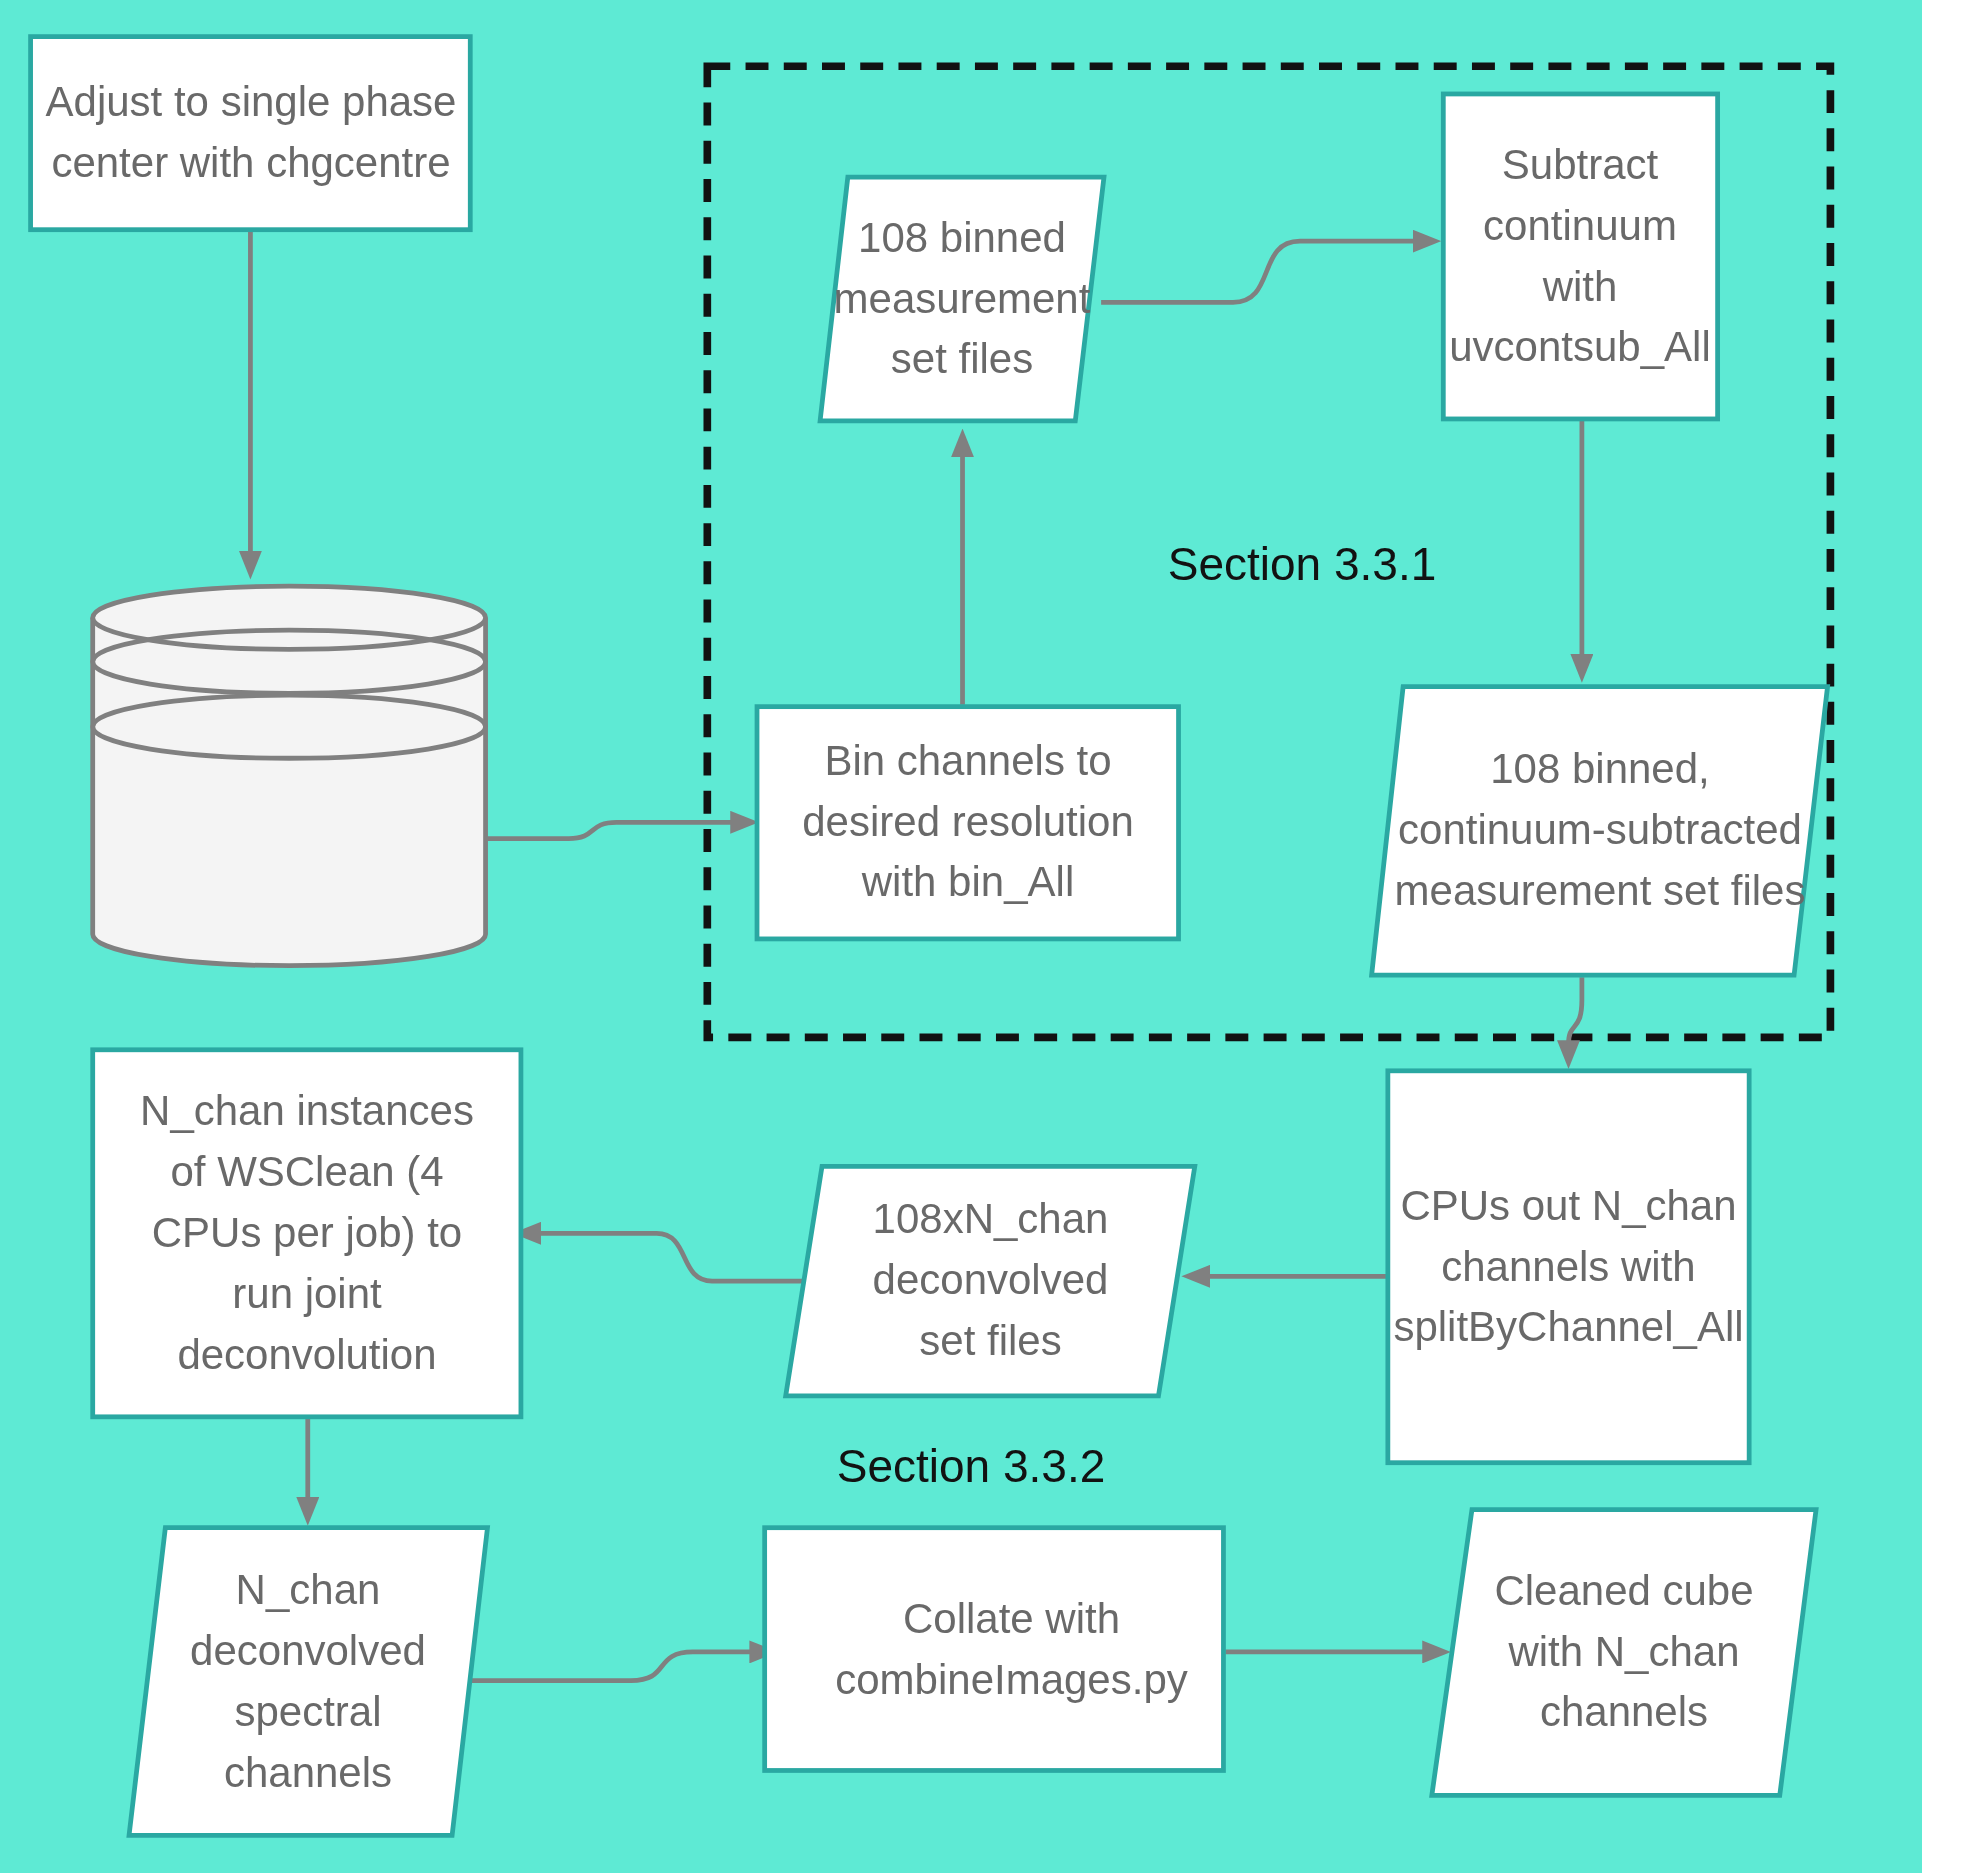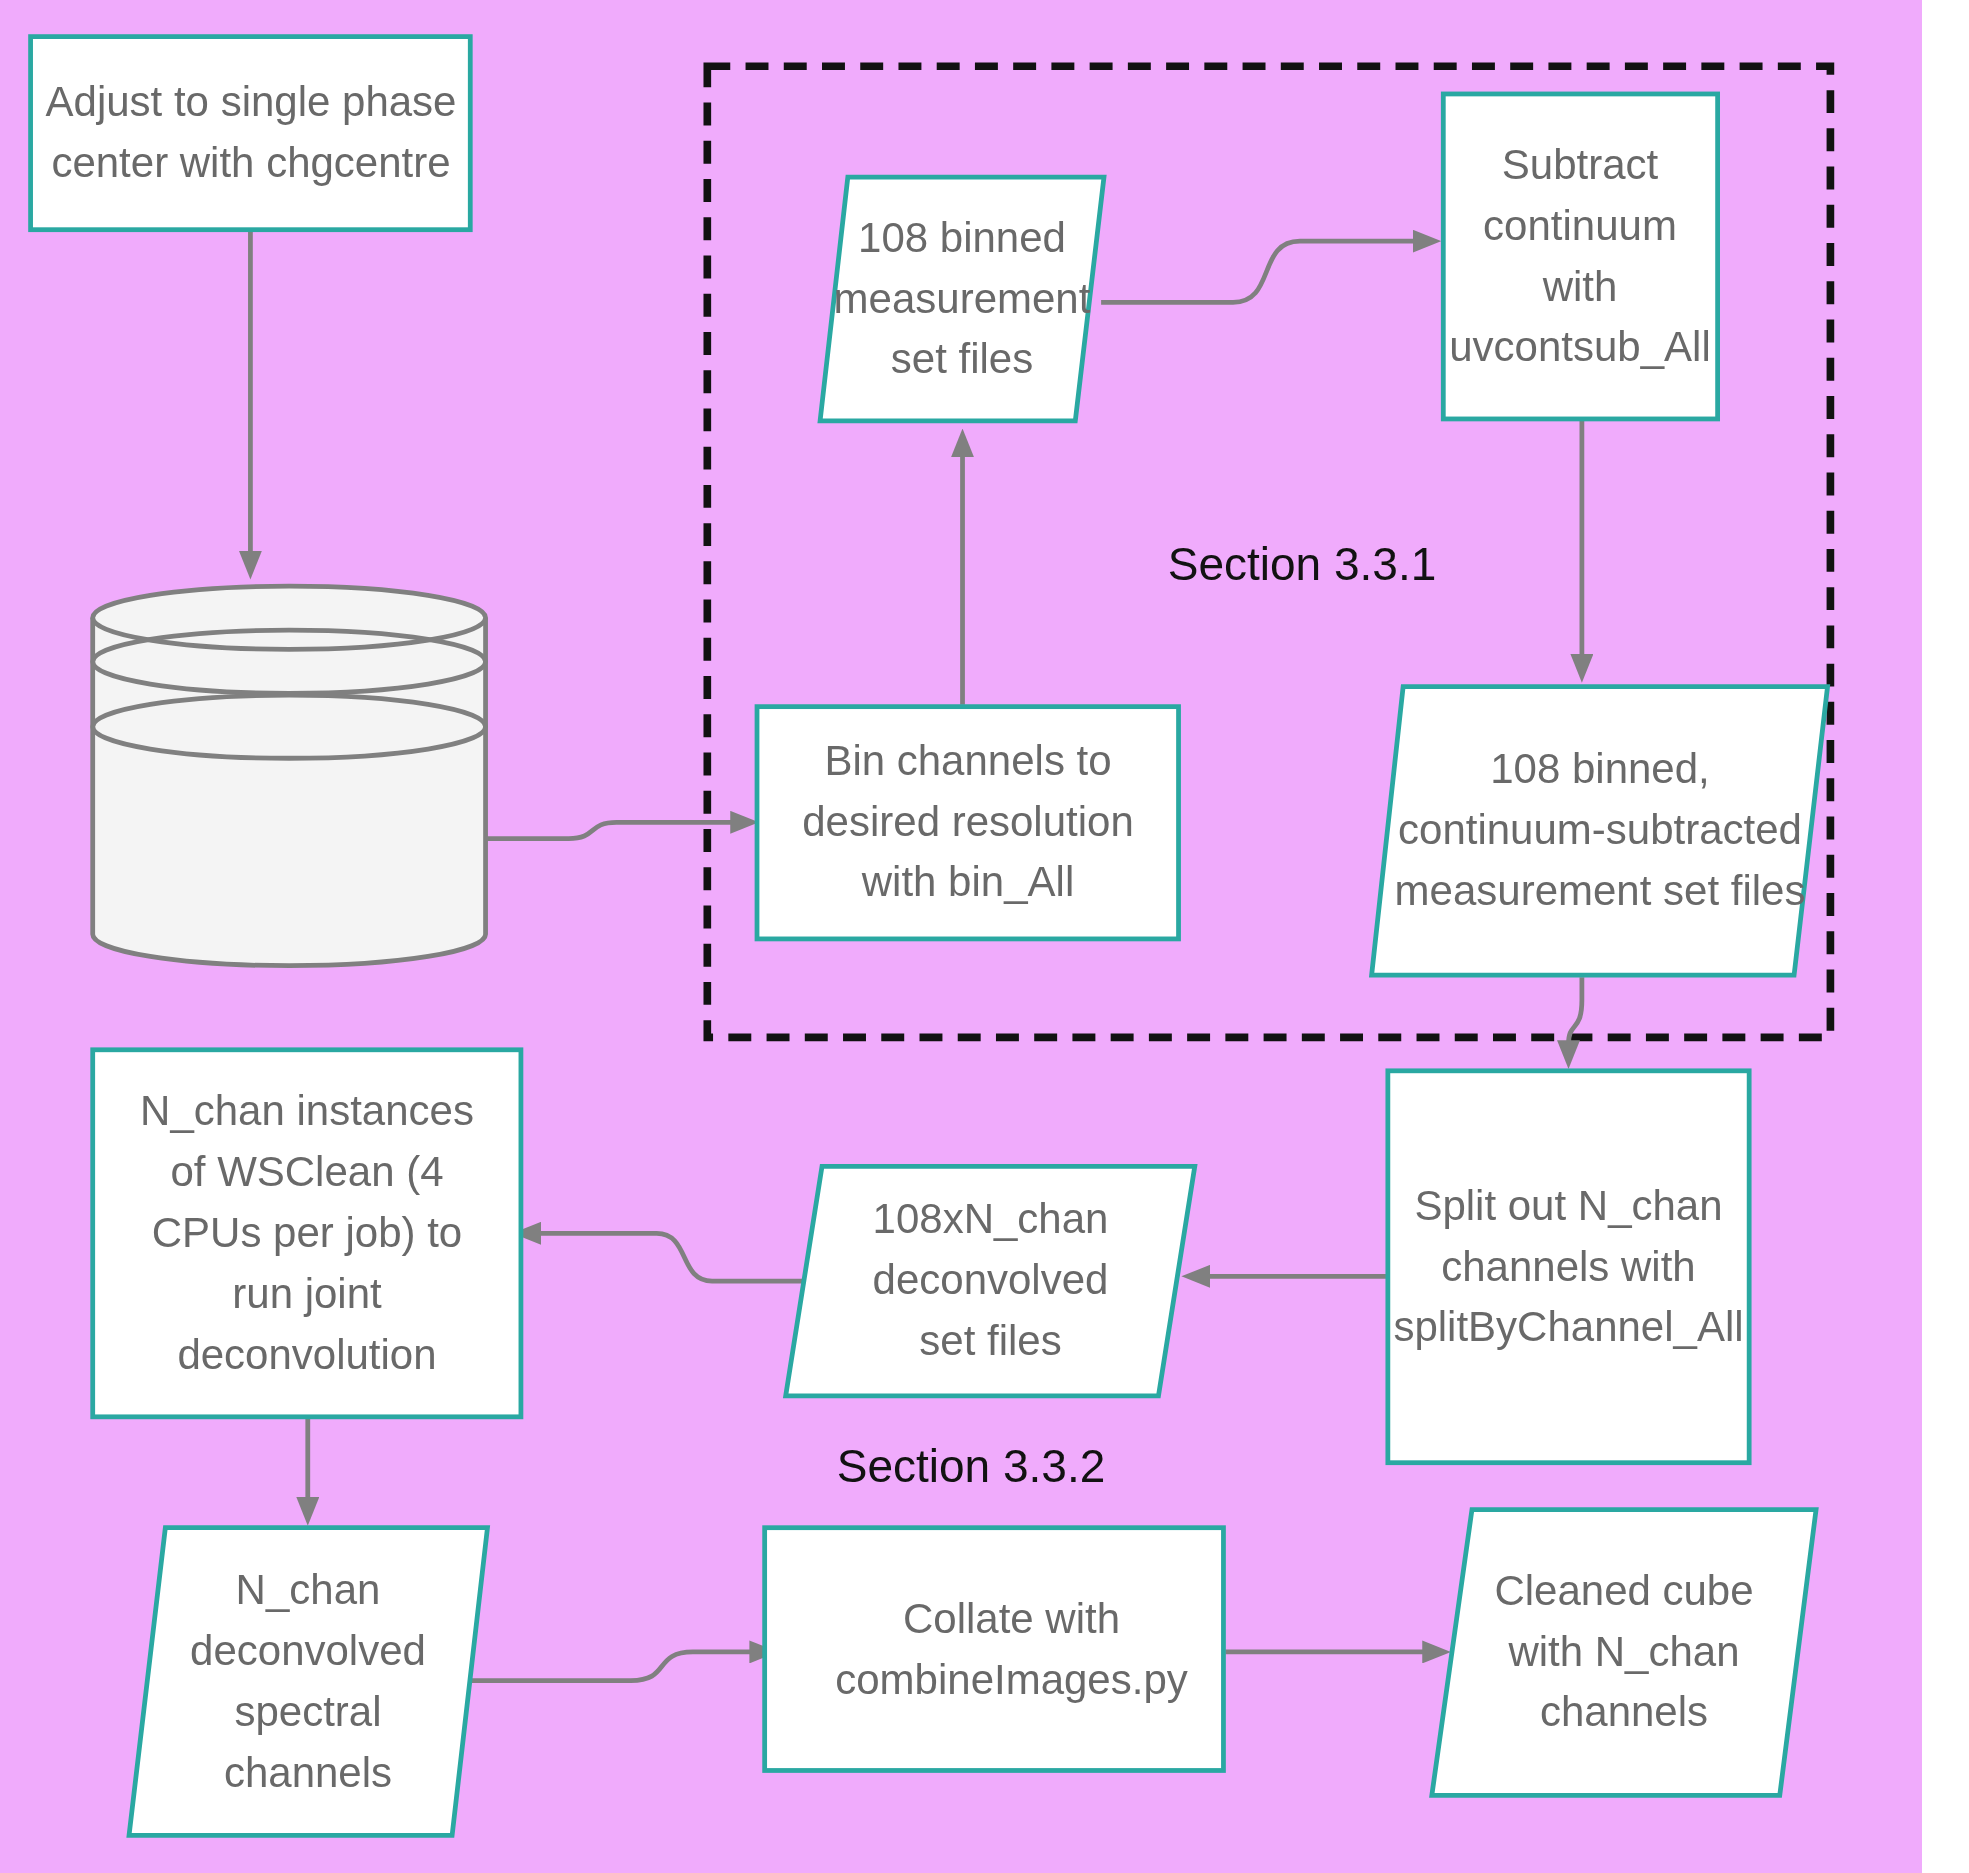--- a/index.html
+++ b/index.html
@@ -5,21 +5,21 @@
   html, body {
     margin: 0;
     padding: 0;
     background: #ffffff;
     font-family: "Liberation Sans", "DejaVu Sans", sans-serif;
   }
   .canvas {
     position: relative;
     width: 1922px;
     height: 1874px;
-    background: #f0abfc;
+    background: #5eead4;
     overflow: hidden;
   }
   .canvas svg.layer {
     position: absolute;
     left: 0;
     top: 0;
     width: 1969px;
     height: 1874px;
   }
   .node-label {
@@ -107,21 +107,21 @@
   <div class="node-label" style="left:1443px; top:94px;   width:274px; height:325px;">Subtract
 continuum
 with
 uvcontsub_All</div>
   <div class="node-label" style="left:757px;  top:706px;  width:422px; height:232px;">Bin channels to
 desired resolution
 with bin_All</div>
   <div class="node-label" style="left:1372px; top:686px;  width:456px; height:289px;">108 binned,
 continuum-subtracted
 measurement set files</div>
-  <div class="node-label" style="left:1388px; top:1071px; width:361px; height:392px;">Split out N_chan
+  <div class="node-label" style="left:1388px; top:1071px; width:361px; height:392px;">CPUs out N_chan
 channels with
 splitByChannel_All</div>
   <div class="node-label" style="left:786px;  top:1166px; width:409px; height:229px;">108xN_chan
 deconvolved
 set files</div>
   <div class="node-label" style="left:93px;   top:1050px; width:428px; height:367px;">N_chan instances
 of WSClean (4
 CPUs per job) to
 run joint
 deconvolution</div>

